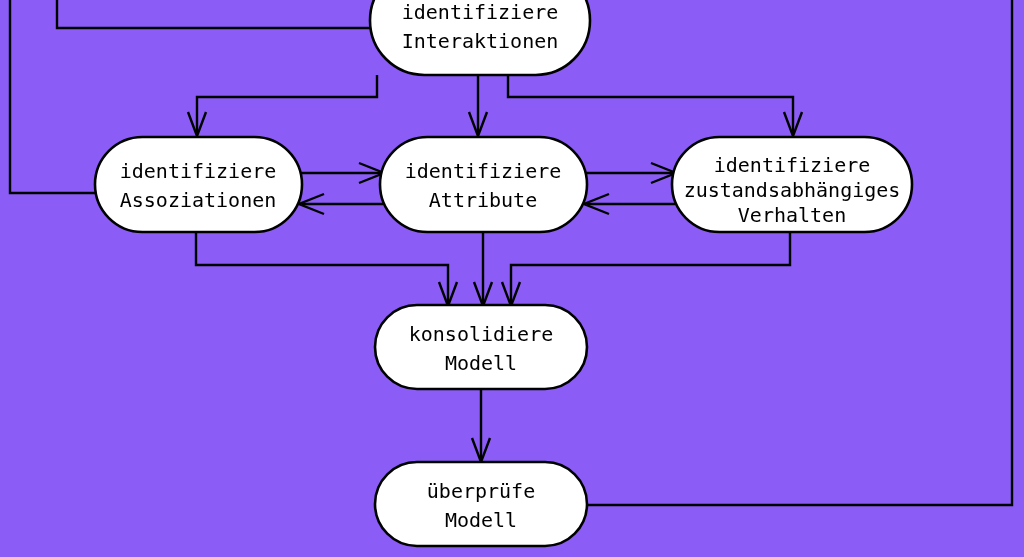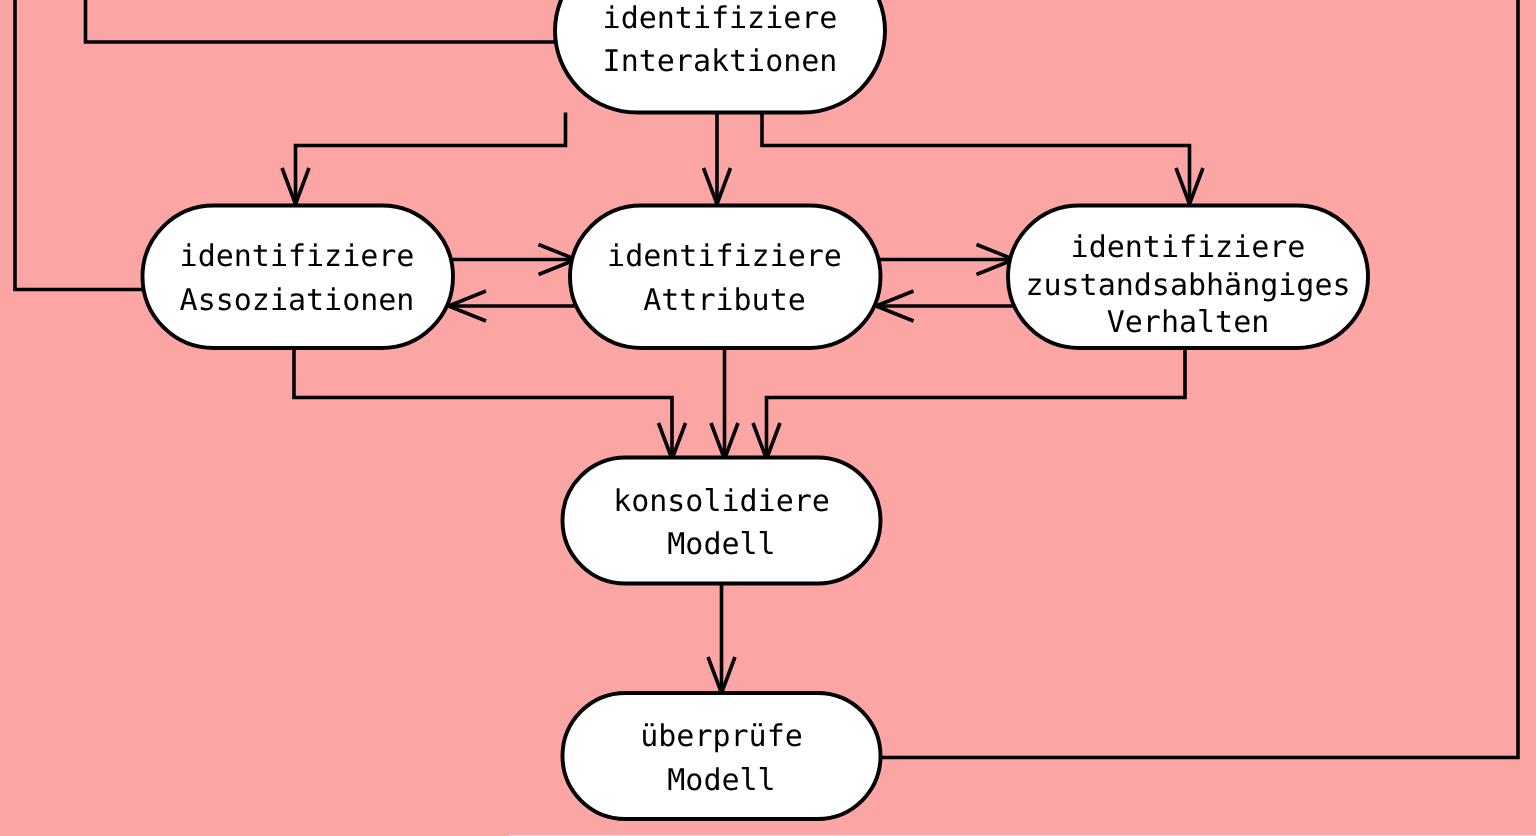--- a/index.html
+++ b/index.html
@@ -10,21 +10,21 @@
   body {
     width: 1024px;
     height: 557px;
     overflow: hidden;
     font-family: "DejaVu Sans Mono", monospace;
   }
   #diagram-root {
     position: relative;
     width: 1024px;
     height: 557px;
-    background: #fca5a5;
+    background: #8b5cf6;
   }
   svg.flow {
     display: block;
     width: 1024px;
     height: 557px;
   }
   .node-shape {
     fill: #ffffff;
     stroke: #000000;
     stroke-width: 2.6;

